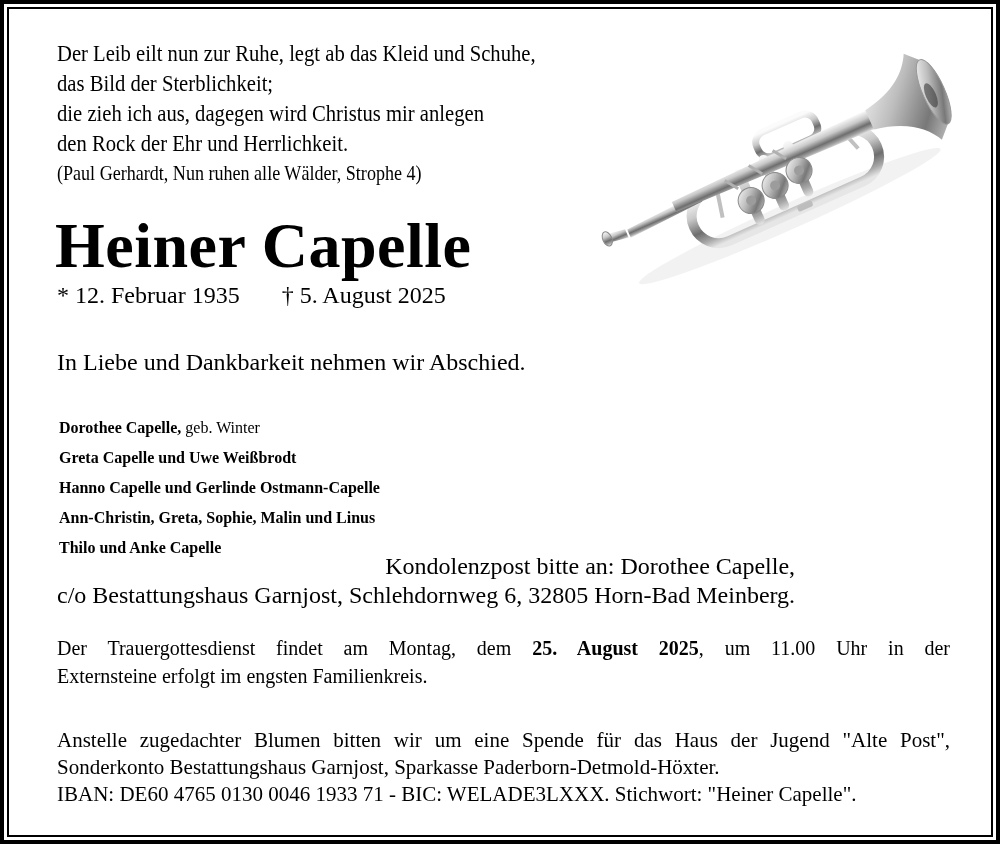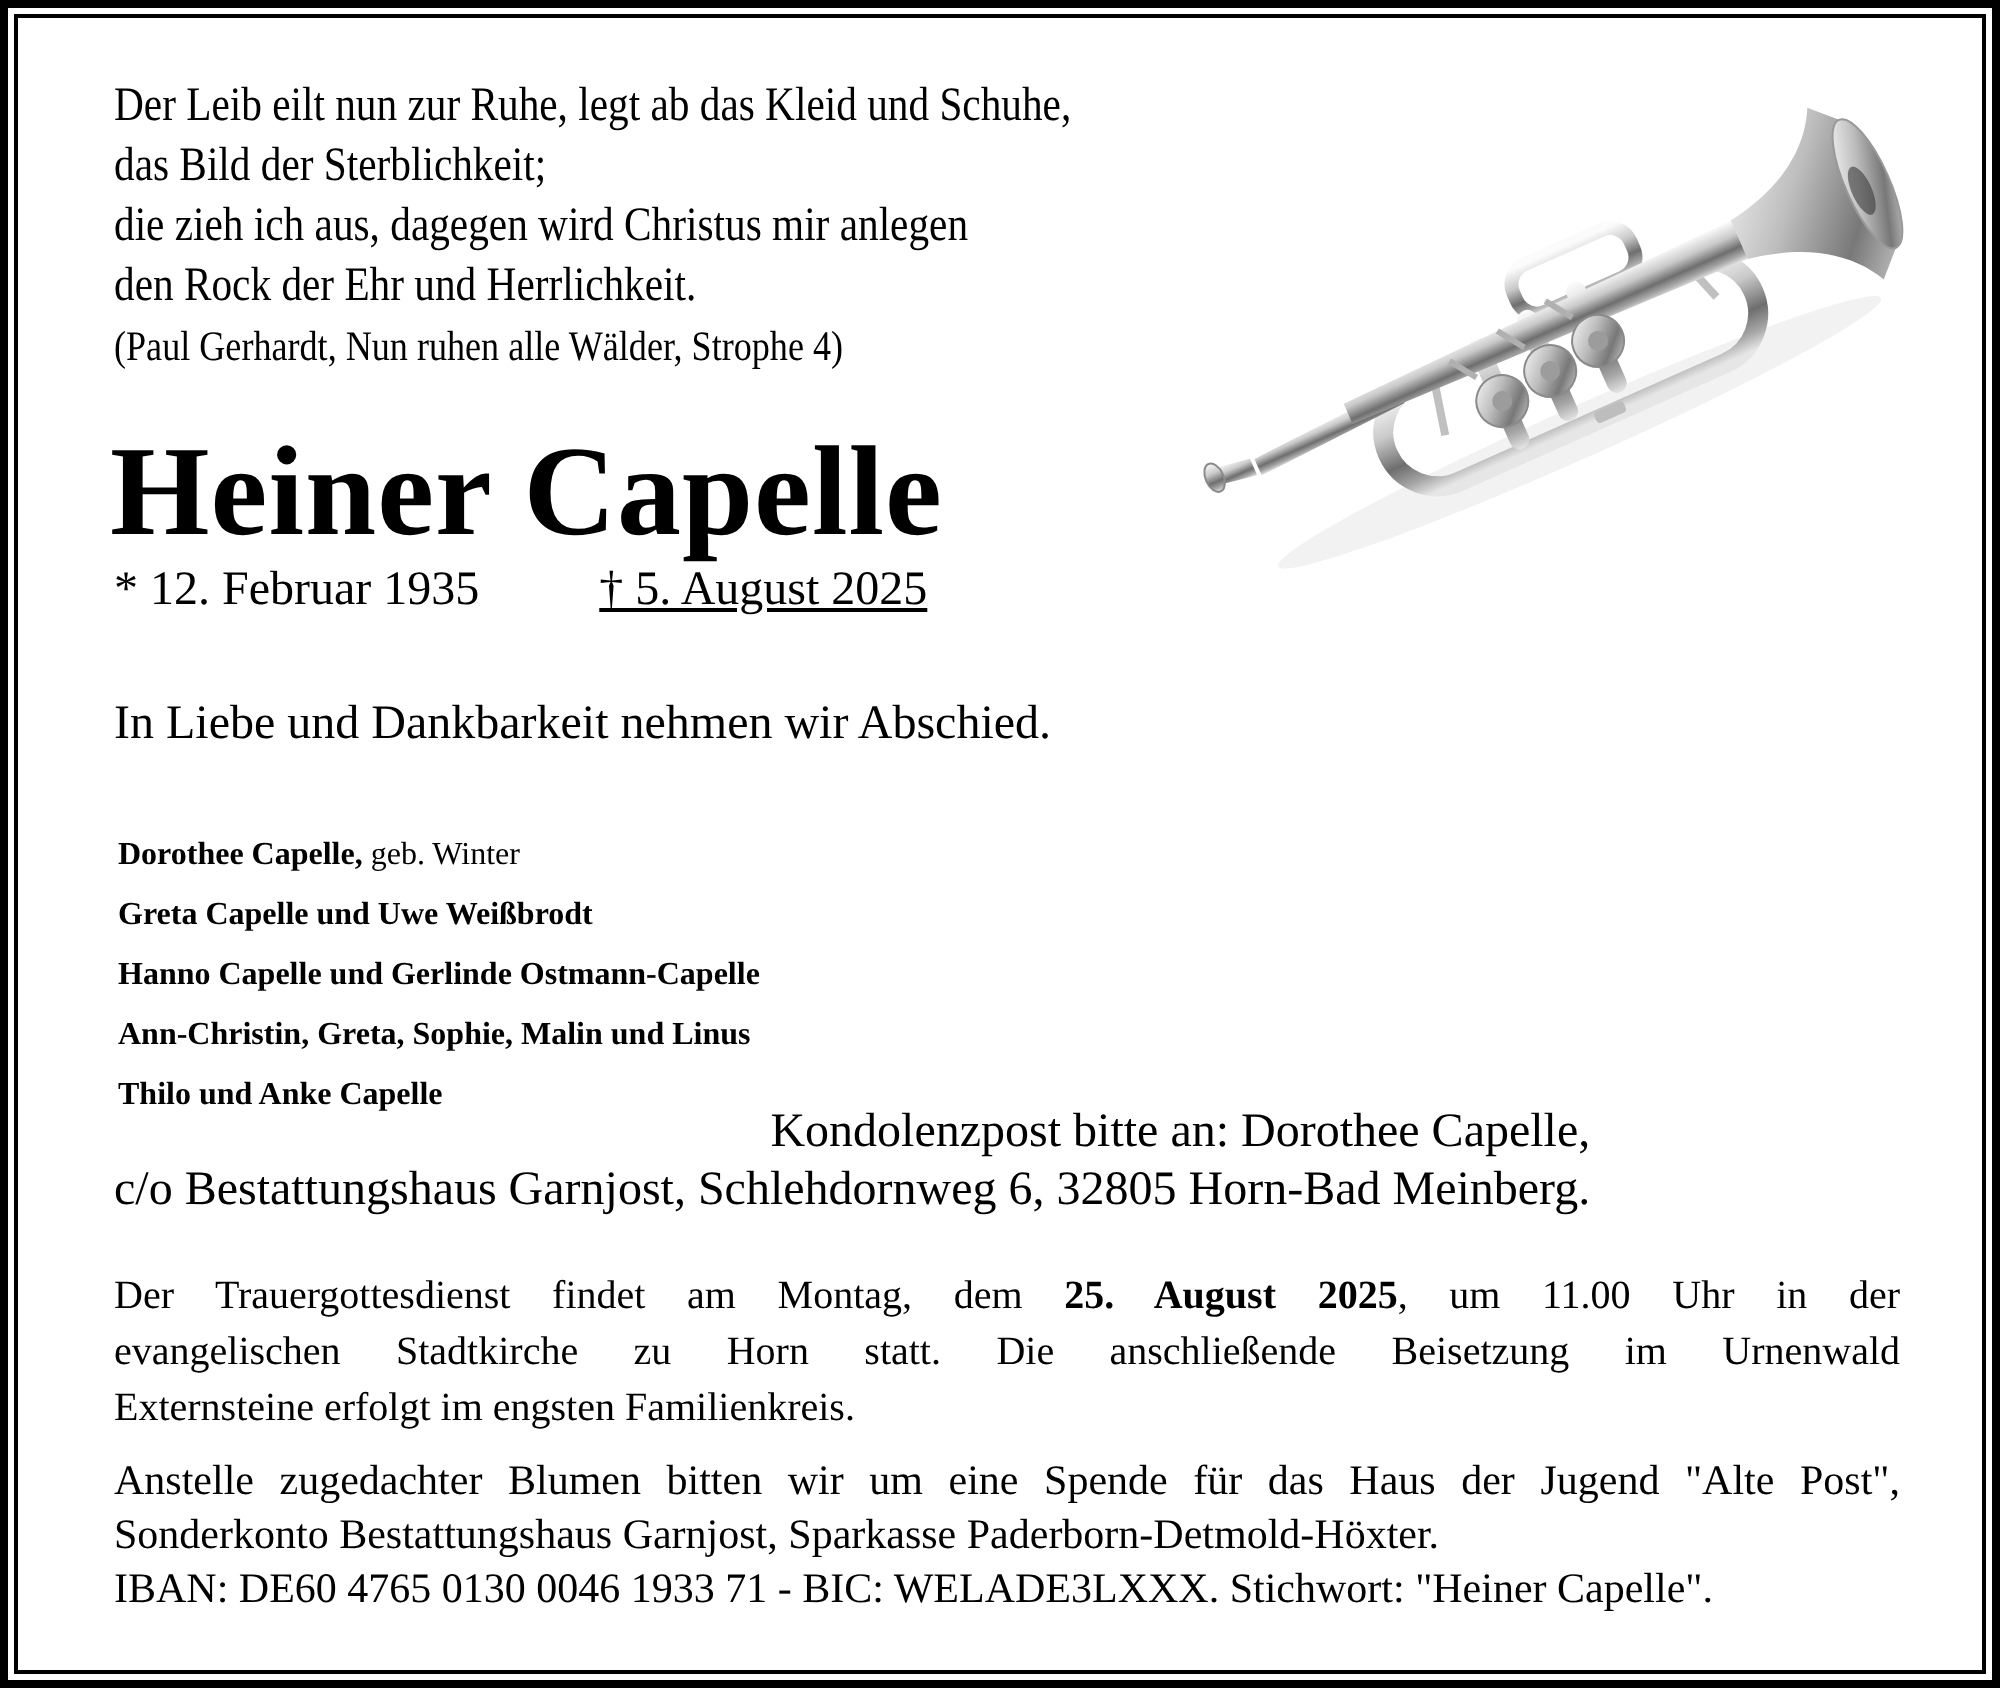--- a/index.html
+++ b/index.html
@@ -34,21 +34,21 @@
     left: 55px; top: 213px;
     font-size: 64px; line-height: 66px;
     font-weight: bold; letter-spacing: 0.5px;
     white-space: nowrap;
   }
   .dates {
     left: 57px; top: 280px;
     font-size: 24px; line-height: 30px;
     white-space: nowrap;
   }
-  .dates .death { margin-left: 60px; text-decoration: underline; }
+  .dates .death { margin-left: 42px; }
   .farewell {
     left: 57px; top: 347px;
     font-size: 24px; line-height: 30px;
     white-space: nowrap;
   }
   .family {
     left: 59px; top: 385px;
     font-size: 16px; line-height: 30px;
     white-space: nowrap;
     margin-top: 28px;
@@ -166,21 +166,20 @@
   <div class="fl"><b>Thilo und Anke Capelle</b><span></span></div>
 </div>
 
 <div class="abs condolence">
   <div>Kondolenzpost bitte an: Dorothee Capelle,</div>
   <div>c/o Bestattungshaus Garnjost, Schlehdornweg 6, 32805 Horn-Bad Meinberg.</div>
 </div>
 
 <div class="abs service">
   <div class="jline"><span>Der Trauergottesdienst findet am Montag, dem </span><b>25. August 2025</b><span>, um 11.00 Uhr in der</span></div>
-  <div class="jline">evangelischen Stadtkirche zu Horn statt. Die anschließende Beisetzung im Urnenwald</div>
   <div class="nline">Externsteine erfolgt im engsten Familienkreis.</div>
 </div>
 
 <div class="abs donation">
   <div class="jline">Anstelle zugedachter Blumen bitten wir um eine Spende für das Haus der Jugend "Alte Post",</div>
   <div class="nline">Sonderkonto Bestattungshaus Garnjost, Sparkasse Paderborn-Detmold-Höxter.</div>
   <div class="nline">IBAN: DE60 4765 0130 0046 1933 71 - BIC: WELADE3LXXX. Stichwort: "Heiner Capelle".</div>
 </div>
 
 </body></html>

